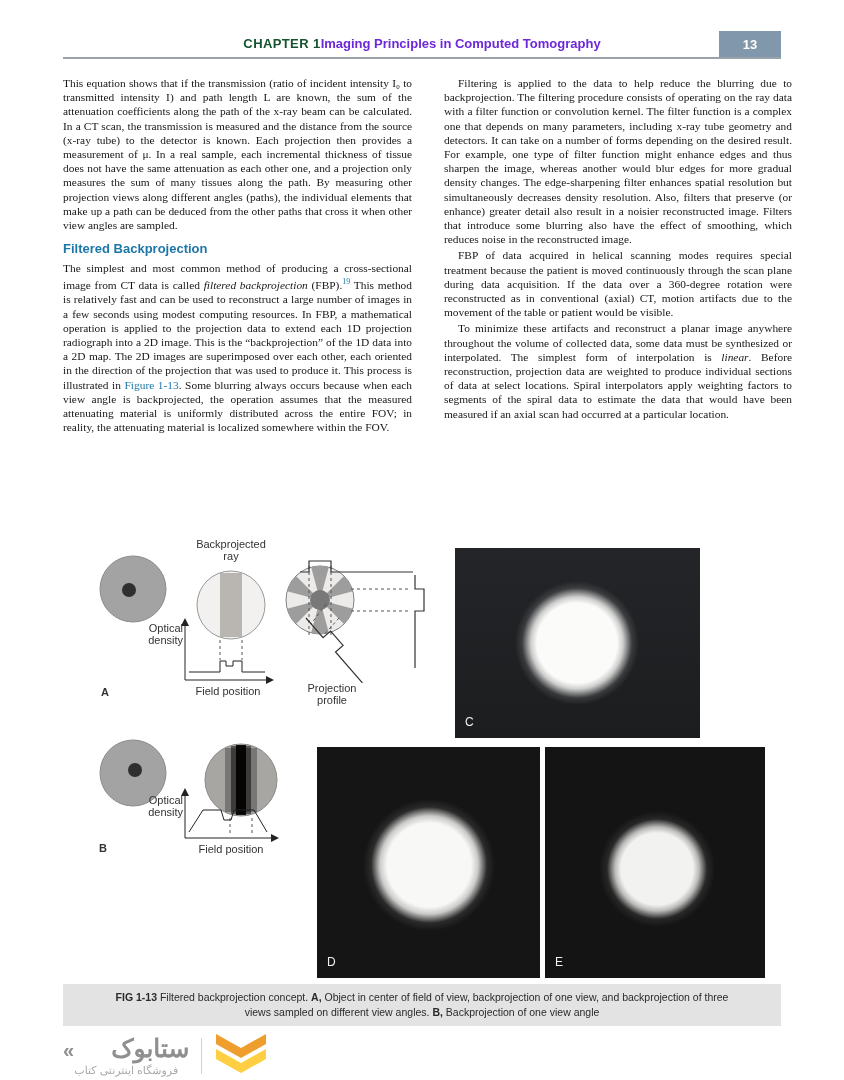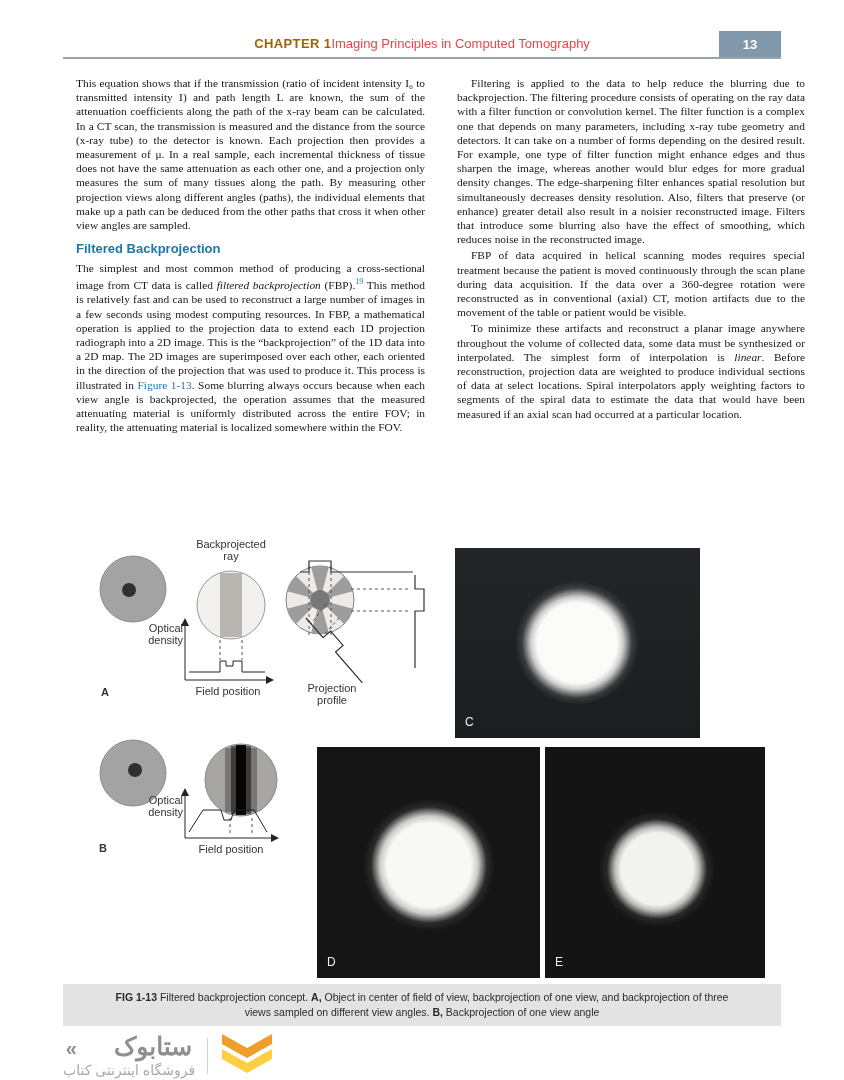--- a/index.html
+++ b/index.html
@@ -2,29 +2,29 @@
 <html><head>
 <meta charset="utf-8">
 <style>
   html,body{margin:0;padding:0;background:#ffffff;}
   .page{position:relative;width:844px;height:1080px;background:#ffffff;overflow:hidden;
         font-family:"Liberation Serif", serif;color:#161616;}
 
   
   .hdr-center{position:absolute;top:36px;left:0;right:0;text-align:center;
               font-family:"Liberation Sans", sans-serif;font-size:13px;}
-  .chap{font-weight:bold;color:#a16207;letter-spacing:.4px;margin-right:0;}
-  .hdr-title{color:#ef4444;}
+  .chap{font-weight:bold;color:#14532d;letter-spacing:.4px;margin-right:0;}
+  .hdr-title{color:#6d28d9;font-weight:bold;}
   .hdr-rule{position:absolute;top:57px;left:63px;width:718px;border-top:2px solid #9aa3ab;}
   .pagenum-box{position:absolute;top:31px;left:719px;width:62px;height:26px;background:#8197ab;
                color:#fff;display:flex;align-items:center;justify-content:center;
                font:bold 13px "Liberation Sans", sans-serif;text-align:center;}
 
   
-  .col{position:absolute;top:76px;width:349px;margin-left:13px;}
+  .col{position:absolute;top:76px;width:349px;}
   .col-left{left:63px;}
   .col-right{left:444px;width:348px;font-family:Liberation Serif, serif;}
   .body-text{font-size:11.4px;line-height:14.2px;text-align:justify;margin:0 0 2px 0;}
   .indent{text-indent:14px;}
   .section-heading{font-family:"Liberation Sans", sans-serif;font-size:13px;font-weight:bold;
                    color:#1d76a8;margin:9px 0 5px 0;}
   .link{color:#1d76a8;}
   sup.ref{color:#1d76a8;font-size:8px;}
 
   
@@ -52,21 +52,21 @@
   .caption .b{font-weight:bold;}
 
   
   .footer{position:absolute;top:1031px;left:63px;width:718px;height:46px;
           font-family:"Liberation Sans", sans-serif;}
   .logo-group{position:absolute;left:0;top:2px;display:flex;align-items:center;gap:12px;}
   .logo-text-block{text-align:center;}
   .logo-name-row{display:flex;align-items:baseline;gap:3px;justify-content:center;}
   .logo-mark{color:#8f8f8f;font-size:20px;font-weight:bold;}
   .logo-name{font-size:25px;font-weight:bold;color:#8f8f8f;direction:rtl;line-height:1;margin-left:34px;}
-  .logo-sub{font-size:14px;color:#a9a9a9;direction:rtl;margin-top:2px;}
+  .logo-sub{font-size:11px;color:#a9a9a9;direction:rtl;margin-top:2px;}
   .logo-divider{width:1px;height:36px;background:#d2d2d2;}
   .footer-right{position:absolute;right:0;top:0;text-align:right;}
   .shop-title{font-size:13px;color:#4a4a4a;direction:rtl;}
   .site-url{margin-top:4px;font-size:15px;font-weight:bold;letter-spacing:6.5px;color:#141414;
             font-family:"Liberation Sans", sans-serif;}
   .url-accent{color:#f2a33c;}
 </style>
 </head>
 <body>
 

